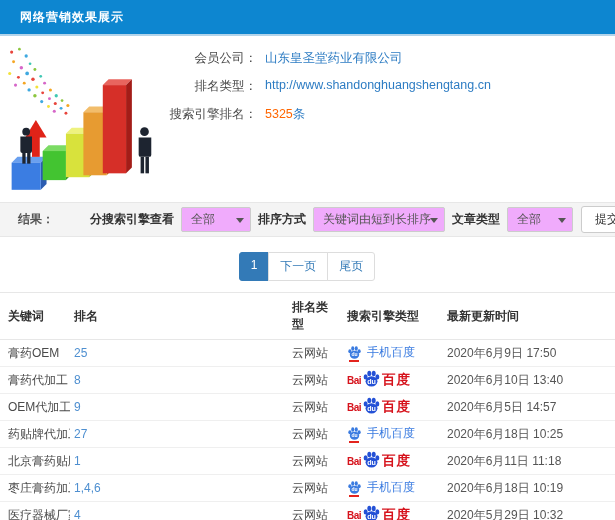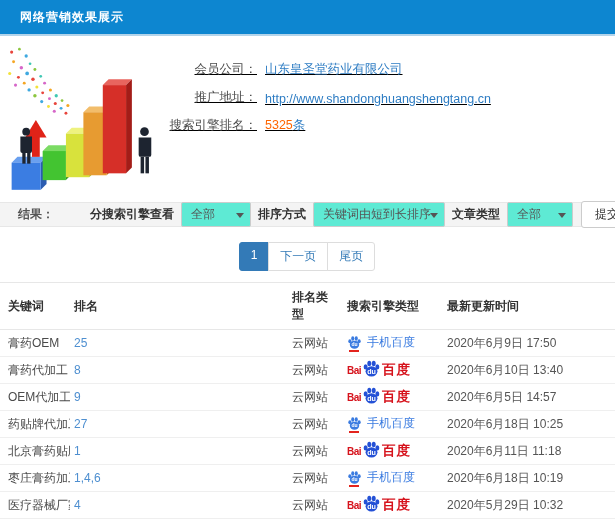--- a/index.html
+++ b/index.html
@@ -8,35 +8,35 @@
 
   
   .topbar { height:36px; background:#0d86d0; border-bottom:2px solid #b3d4ea;
     display:flex; align-items:center; padding:0 20px; }
   .topbar-title { color:#fff; font-size:12px; font-weight:bold; letter-spacing:1px; }
 
   
   .info-section { display:flex; padding-top:8px; height:160px; }
   .clipart { width:160px; height:152px; flex:none; }
   .info-list { flex:1; padding-top:6px; }
-  .info-row { display:flex; align-items:flex-end; height:28px; font-size:12.5px;text-decoration:underline; }
+  .info-row { display:flex; align-items:flex-start; height:28px; font-size:12.5px; }
   .info-label { width:97px; text-align:right; color:#4a4a4a; flex:none; }
   .info-value { margin-left:8px; color:#555; }
   .info-value.link { color:#2d7cc3; text-decoration:none; cursor:pointer; }
   .hl-num { color:#f60; }
   .hl-suffix { color:#2d7cc3; }
 
   
-  .filter-bar { margin-top:6px; height:25px; background:#f4f4f4;
+  .filter-bar { margin-top:6px; height:35px; background:#f4f4f4;
     border-top:1px solid #e7e7e7; border-bottom:1px solid #e7e7e7;
     display:flex; align-items:center; padding-left:18px; }
   .result-label { font-size:12px; font-weight:bold; color:#555; }
   .filter-group { margin-left:auto; display:flex; align-items:center; }
   .filter-label { font-size:12px; font-weight:bold; color:#333; margin:6px 7px; white-space:nowrap; }
-  .select-box { position:relative; background:#5eead4; border:1px solid #ccc; border-radius:2px;
+  .select-box { position:relative; background:#f0abfc; border:1px solid #ccc; border-radius:2px;
     height:25px; line-height:23px; font-size:12px; color:#555; padding:0 18px 0 9px;
     white-space:nowrap; overflow:hidden; cursor:pointer; flex:none; }
   .select-box::after { content:""; position:absolute; right:6px; top:10px;
     border-left:4px solid transparent; border-right:4px solid transparent;
     border-top:5px solid #555; }
   .sel-engine { width:70px; }
   .sel-sort  { width:132px; }
   .sel-article { width:66px; margin-right:8px; }
   .submit-btn { height:27px; padding:0 13px; background:#fff; border:1px solid #ccc;
     border-radius:3px; font-size:12px; color:#333; cursor:pointer; white-space:nowrap;
@@ -152,21 +152,21 @@
       <rect x="150" y="116" width="3.6" height="17"></rect>
     </g>
   </svg>
 
   <div class="info-list">
     <div class="info-row">
       <span class="info-label">会员公司：</span>
       <a class="info-value link">山东皇圣堂药业有限公司</a>
     </div>
     <div class="info-row">
-      <span class="info-label">推广地址：</span>
+      <span class="info-label">排名类型：</span>
       <a class="info-value link">http://www.shandonghuangshengtang.cn</a>
     </div>
     <div class="info-row">
       <span class="info-label">搜索引擎排名：</span>
       <span class="info-value"><span class="hl-num">5325</span><span class="hl-suffix">条</span></span>
     </div>
   </div>
 </div>
 
 <div class="filter-bar">

